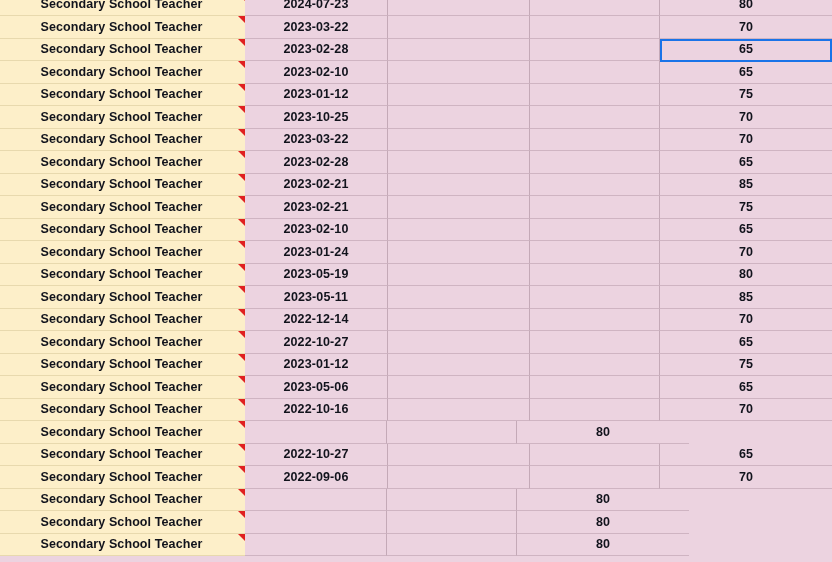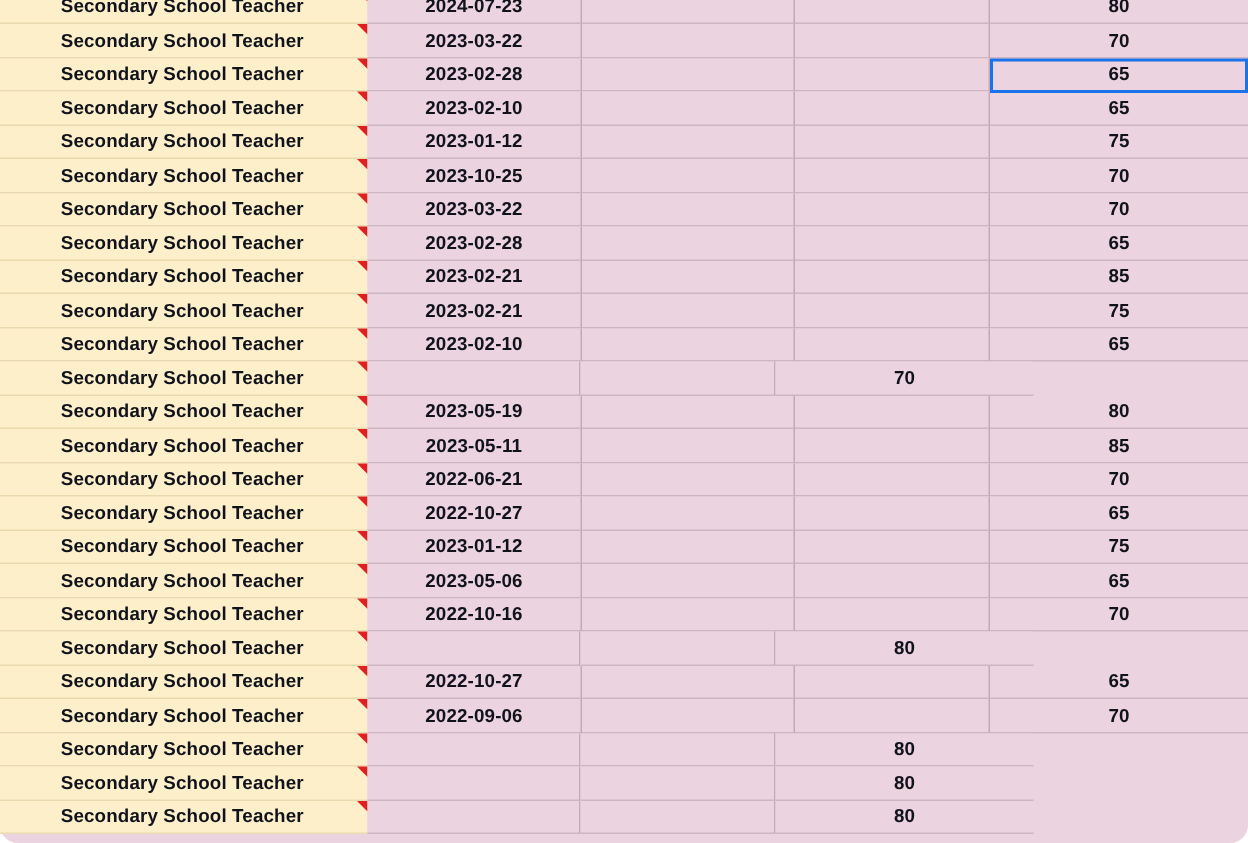--- a/index.html
+++ b/index.html
@@ -12,21 +12,20 @@
     height: 562px;
     overflow: hidden;
     font-family: "Liberation Sans", sans-serif;
   }
 
   #grid {
     position: relative;
     width: 832px;
     height: 562px;
     background: #ecd3e0;
-    border-radius: 12px;
   }
 
   .row {
     position: absolute;
     left: 0;
     width: 832px;
     height: 22.5px;
     display: flex;
   }
 
@@ -258,20 +257,23 @@
       <div class="cell c-blank-b"></div>
       <div class="cell c-score">
         <span>65</span>
       </div>
     </div>
     <div class="row" style="top: 241px;">
       <div class="cell c-job">
         <span>Secondary School Teacher</span>
         <span class="comment-marker"></span>
       </div>
+      <div class="cell c-date">
+        <span>2023-01-24</span>
+      </div>
       <div class="cell c-blank-a"></div>
       <div class="cell c-blank-b"></div>
       <div class="cell c-score">
         <span>70</span>
       </div>
     </div>
     <div class="row" style="top: 263.5px;">
       <div class="cell c-job">
         <span>Secondary School Teacher</span>
         <span class="comment-marker"></span>
@@ -298,21 +300,21 @@
       <div class="cell c-score">
         <span>85</span>
       </div>
     </div>
     <div class="row" style="top: 308.5px;">
       <div class="cell c-job">
         <span>Secondary School Teacher</span>
         <span class="comment-marker"></span>
       </div>
       <div class="cell c-date">
-        <span>2022-06-21</span>
+        <span>2022-12-14</span>
       </div>
       <div class="cell c-blank-a"></div>
       <div class="cell c-blank-b"></div>
       <div class="cell c-score">
         <span>70</span>
       </div>
     </div>
     <div class="row" style="top: 331px;">
       <div class="cell c-job">
         <span>Secondary School Teacher</span>

